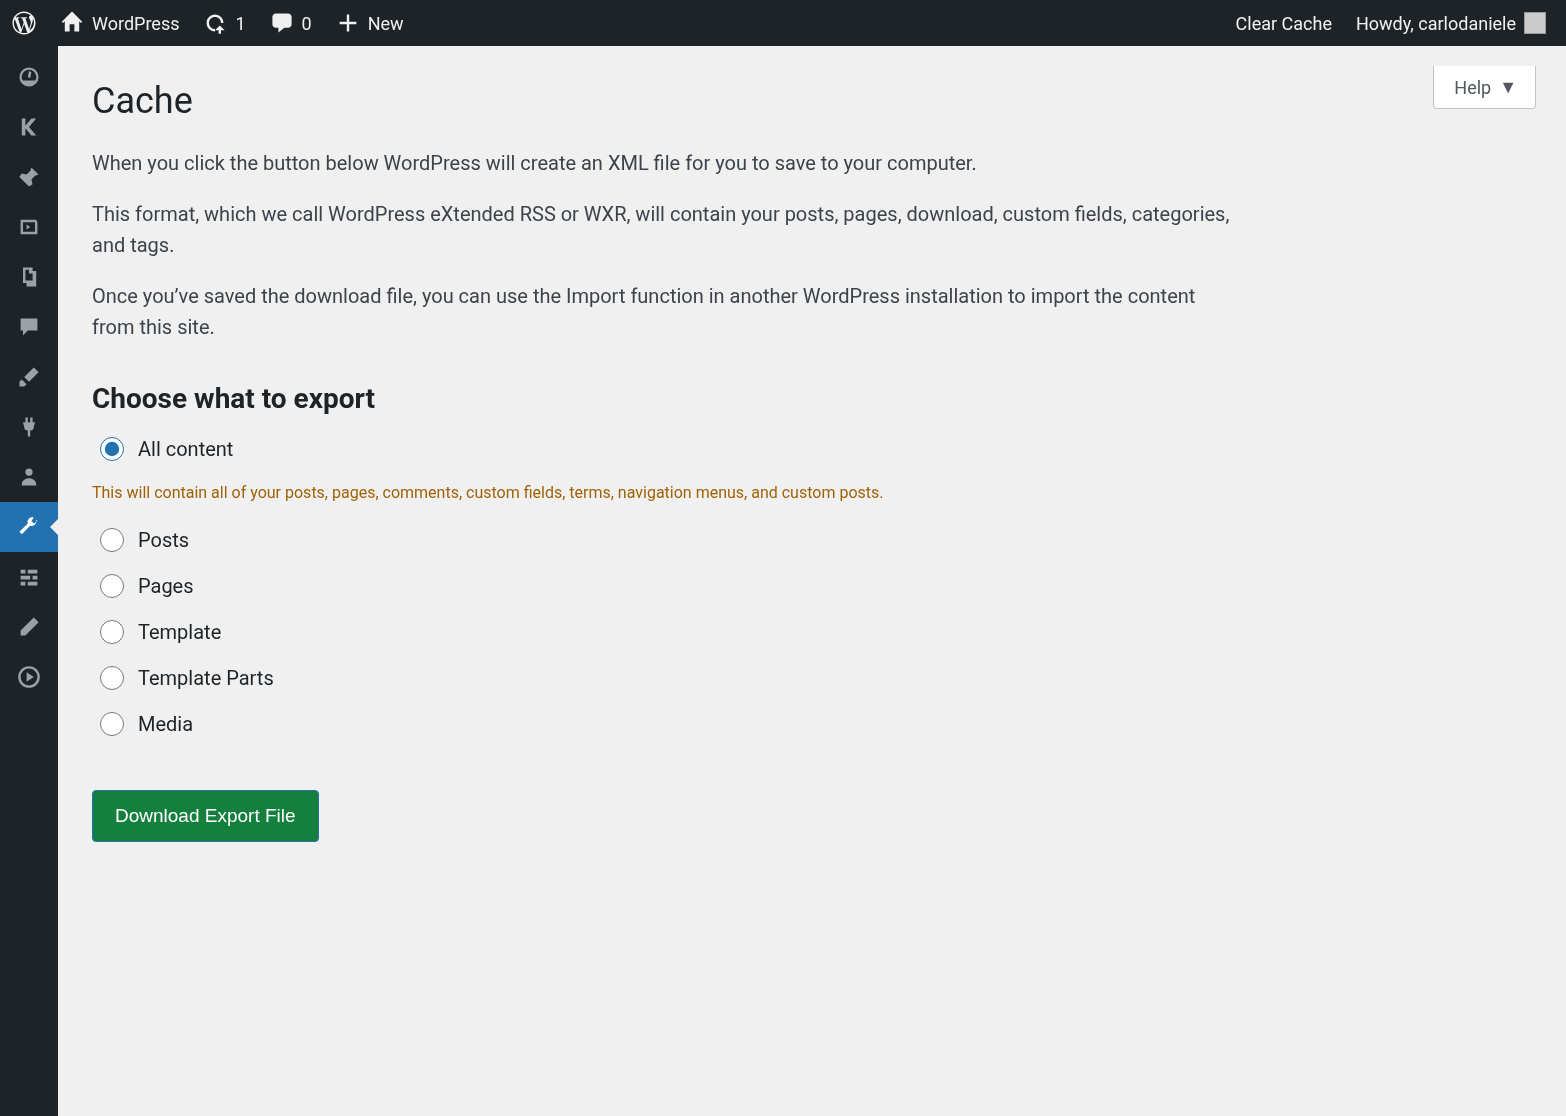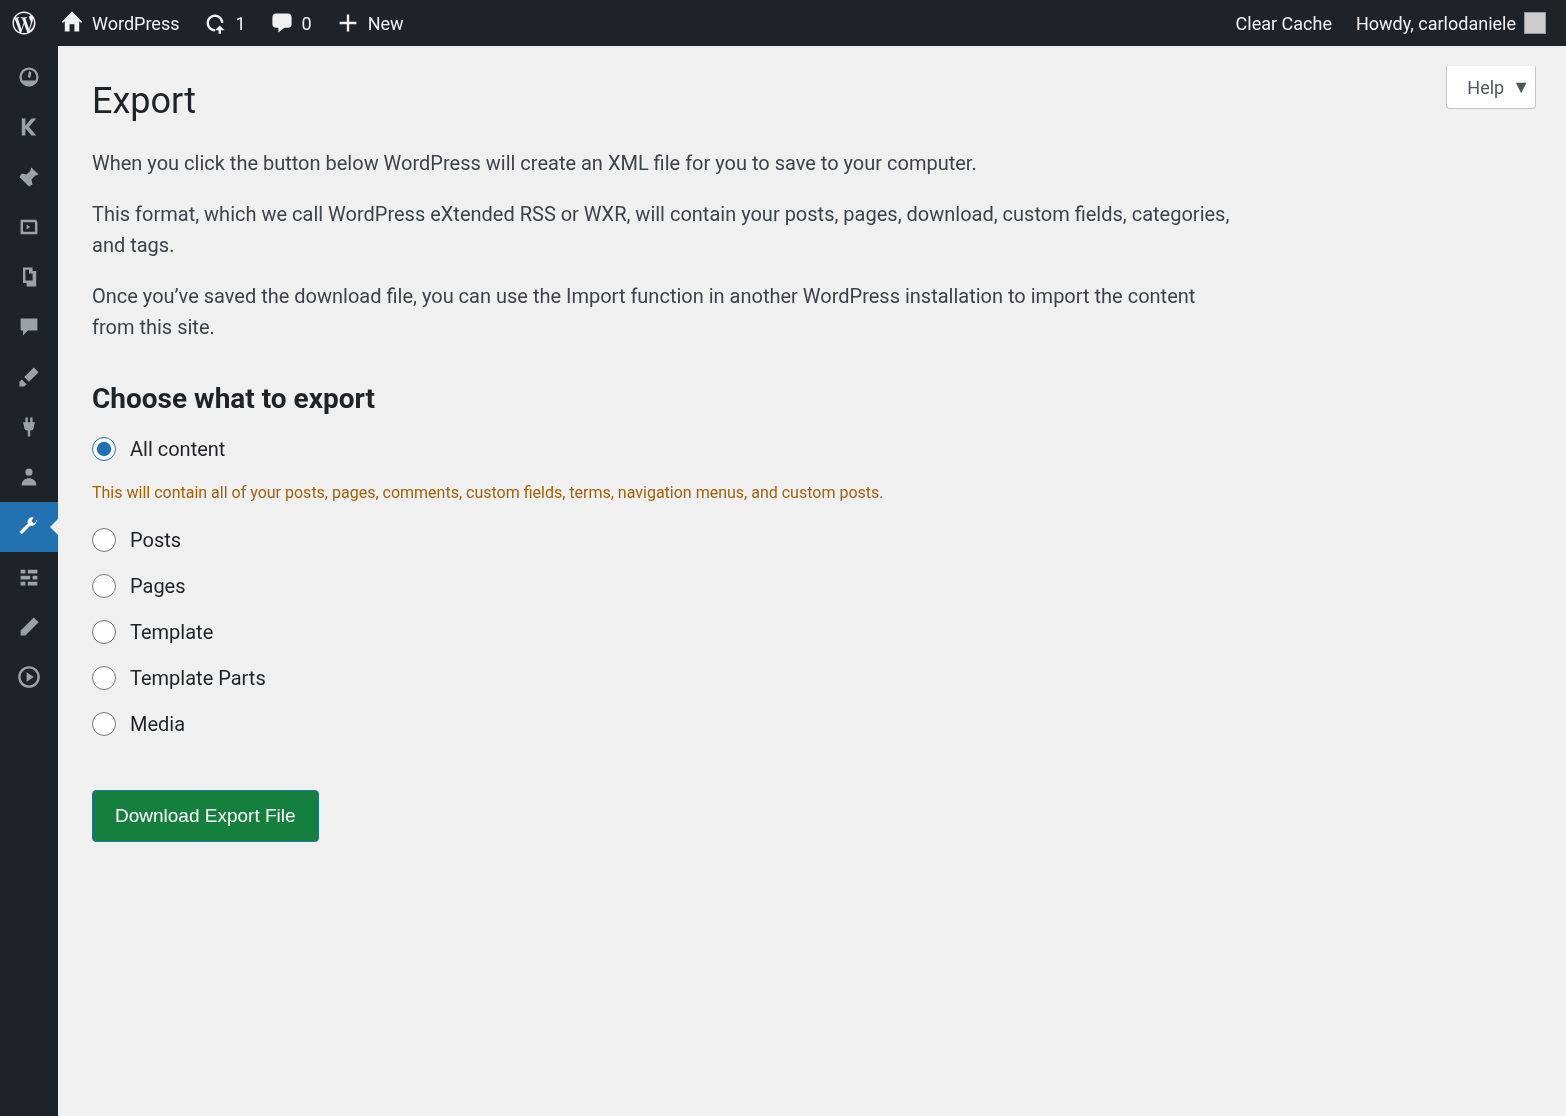--- a/index.html
+++ b/index.html
@@ -71,21 +71,21 @@
 }
 .content {
   padding: 20px 30px 40px 34px;
 }
 .help-tab {
   float: right;
   background: #fff;
   border: 1px solid #c3c4c7;
   border-top: none;
   border-radius: 0 0 4px 4px;
-  padding: 10px 5px 10px 20px;
+  padding: 10px 18px 10px 20px;
   font-size: 18px;
   color: #50575e;
   cursor: pointer;
   margin-right: 0;
   display: inline-flex;
   align-items: center;
   gap: 8px;
 }
 h1.title {
   font-size: 36px;
@@ -104,21 +104,21 @@
 h2.section {
   font-size: 28px;
   font-weight: 700;
   color: #1d2327;
   margin: 39px 0 22px 0;
 }
 .radio-row {
   display: flex;
   align-items: flex-end;
   gap: 14px;
-  margin: 22px 0;
+  margin: 22px 8px;
   cursor: pointer;
 }
 .radio-row input[type="radio"] {
   width: 24px; height: 24px;
   accent-color: #2271b1;
 }
 .radio-row label {
   font-size: 20px;
   color: #1d2327;
   cursor: pointer;
@@ -254,21 +254,21 @@
   </div>
 </div>
 
 <div class="wrap">
   <div class="content">
     <div class="help-tab">
       <span>Help</span>
       <span>▼</span>
     </div>
 
-    <h1 class="title">Export</h1>
+    <h1 class="title">Cache</h1>
 
     <p class="desc">When you click the button below WordPress will create an XML file for you to save to your computer.</p>
     <p class="desc">This format, which we call WordPress eXtended RSS or WXR, will contain your posts, pages, download, custom fields, categories, and tags.</p>
     <p class="desc">Once you’ve saved the download file, you can use the Import function in another WordPress installation to import the content from this site.</p>
 
     <h2 class="section">Choose what to export</h2>
 
     <div class="radio-row">
       <input type="radio" name="content" checked="" style="">
       <label>All content</label>

